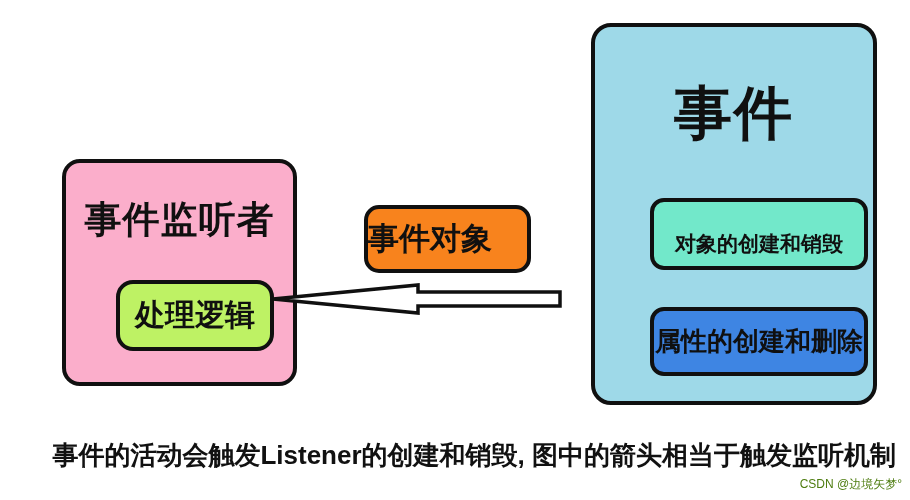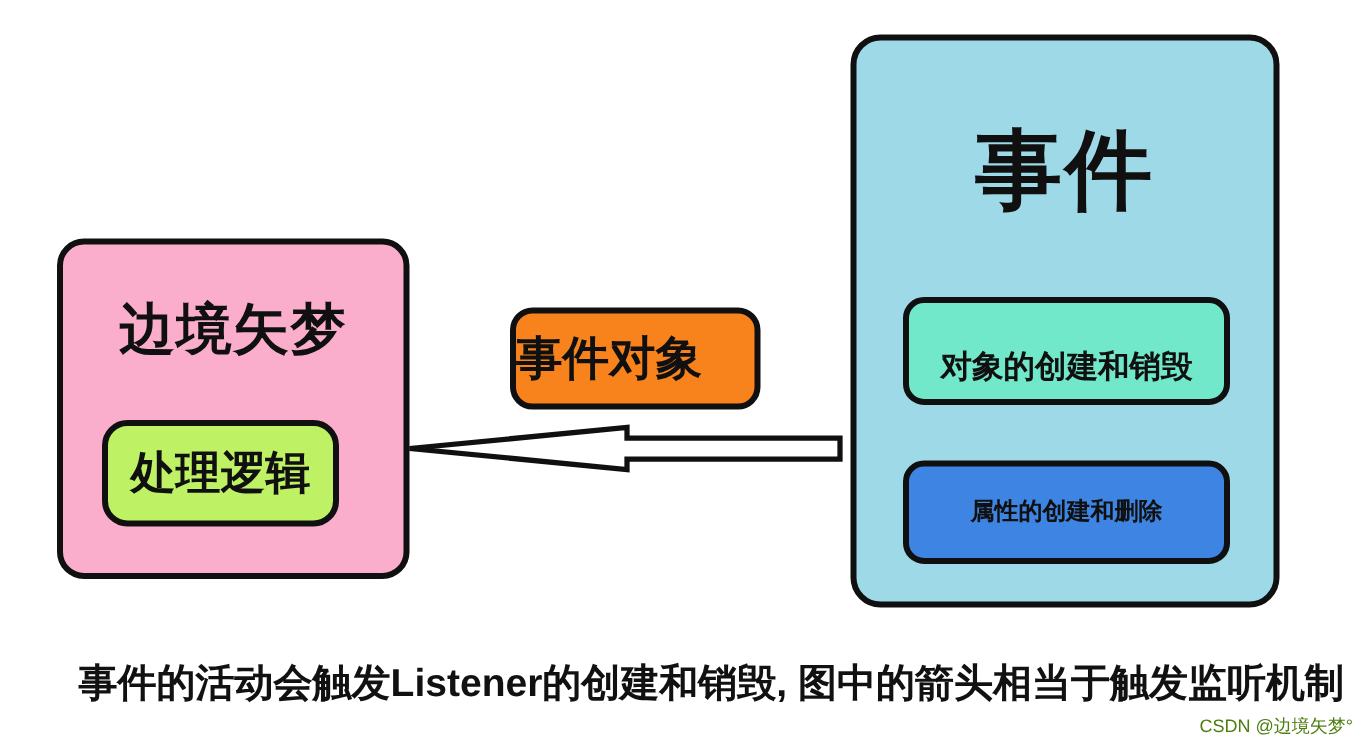--- a/index.html
+++ b/index.html
@@ -13,20 +13,21 @@
     width: 910px;
     height: 500px;
     background: #ffffff;
     overflow: hidden;
   }
   .box {
     position: absolute;
     box-sizing: border-box;
     border: 4px solid #101010;
     color: #101010;
+    margin-left: 24px;
   }
   
   #listener-box {
     left: 38px; top: 159px;
     width: 235px; height: 227px;
     background: #FBAECB;
     border-radius: 18px;
   }
   #listener-title {
     margin-top: 32px;
@@ -79,21 +80,21 @@
     font-size: 21px;
     font-weight: bold;
     padding-top: 20px;
   }
   #attribute-lifecycle-box {
     left: 31px; top: 280px;
     width: 218px; height: 69px;
     background: #3E85E3;
     border-radius: 14px;
     display: flex; align-items: center; justify-content: center;
-    font-size: 16px;
+    font-size: 26px;
     font-weight: bold;
   }
   
   #trigger-arrow {
     position: absolute;
     left: 268px; top: 278px;
     width: 298px; height: 42px;
   }
   
   #caption {
@@ -112,21 +113,21 @@
     font-size: 12px;
     color: #4d7c0f;
   }
 </style>
 </head>
 <body>
 
 <div id="canvas">
 
   <div class="box" id="listener-box">
-    <div id="listener-title">边境矢梦</div>
+    <div id="listener-title">事件监听者</div>
     <div class="box" id="logic-box">
       <span>处理逻辑</span>
     </div>
   </div>
 
   <div class="box" id="event-object-box">
     <span>事件对象</span>
   </div>
 
   <div class="box" id="event-box">

